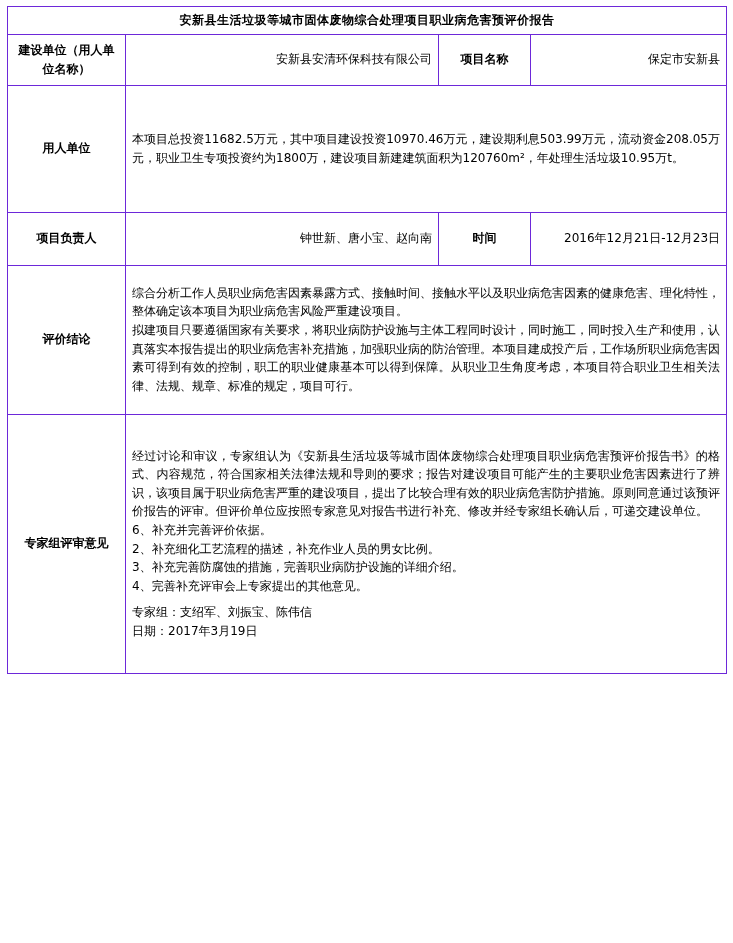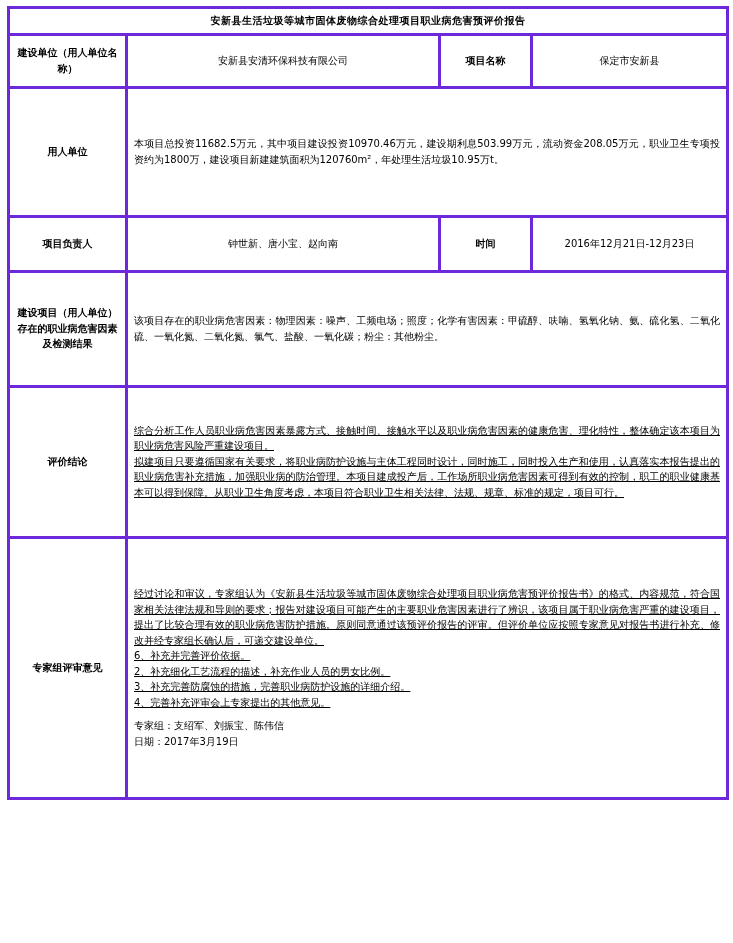--- a/index.html
+++ b/index.html
@@ -19,57 +19,56 @@
     height: 943px;
     box-sizing: border-box;
     padding: 6px 7px 6px 7px;
   }
   table.doc {
     width: 719px;
     border-collapse: collapse;
     table-layout: fixed;
   }
   table.doc td {
-    border: 3px solid #6d28d9;
+    border: 1px solid #6d28d9;
     vertical-align: middle;
     padding: 4px 6px;
-    font-size: 10px;
+    font-size: 12px;
     line-height: 1.55;
   }
   .title-cell {
     text-align: center;
     font-size: 21px;
     font-weight: bold;
     line-height: 1.35;
     padding: 6px 10px 8px 10px;
     letter-spacing: 0.5px;
   }
   .lbl {
     text-align: center;
     font-weight: bold;
     font-size: 13px;
     line-height: 1.5;
   }
   .ctr {
-    text-align: center;
+    text-align: right;
   }
   .just {
     text-align: justify;
     text-justify: inter-ideograph;
   }
   .body-text {
     font-size: 12.5px;
     line-height: 1.6;
   }
   .pad-block {
     padding: 7px 7px 7px 7px;
   }
   .nowrapfix {
     white-space: pre-wrap;
-    text-decoration: underline;
   }
   .small-gap { height: 8px; }
 </style>
 </head>
 <body>
 
 <div class="page">
   <table class="doc">
     <colgroup>
       <col style="width:118px">
@@ -98,24 +97,20 @@
     </tr>
 
 
     <tr>
       <td class="lbl" style="height:44px">项目负责人</td>
       <td colspan="2" class="ctr">钟世新、唐小宝、赵向南</td>
       <td class="lbl">时间</td>
       <td class="ctr">2016年12月21日-12月23日</td>
     </tr>
 
-    <tr>
-      <td class="lbl" style="height:104px">建设项目（用人单位）存在的职业病危害因素及检测结果</td>
-      <td colspan="4" class="just body-text pad-block">该项目存在的职业病危害因素：物理因素：噪声、工频电场；照度；化学有害因素：甲硫醇、呋喃、氢氧化钠、氨、硫化氢、二氧化硫、一氧化氮、二氧化氮、氯气、盐酸、一氧化碳；粉尘：其他粉尘。</td>
-    </tr>
 
     <tr>
       <td class="lbl" style="height:140px">评价结论</td>
       <td colspan="4" class="just body-text pad-block nowrapfix">综合分析工作人员职业病危害因素暴露方式、接触时间、接触水平以及职业病危害因素的健康危害、理化特性，整体确定该本项目为职业病危害风险严重建设项目。
 拟建项目只要遵循国家有关要求，将职业病防护设施与主体工程同时设计，同时施工，同时投入生产和使用，认真落实本报告提出的职业病危害补充措施，加强职业病的防治管理。本项目建成投产后，工作场所职业病危害因素可得到有效的控制，职工的职业健康基本可以得到保障。从职业卫生角度考虑，本项目符合职业卫生相关法律、法规、规章、标准的规定，项目可行。</td>
     </tr>
 
     <tr>
       <td class="lbl" style="height:250px">专家组评审意见</td>
       <td colspan="4" class="just body-text pad-block">

